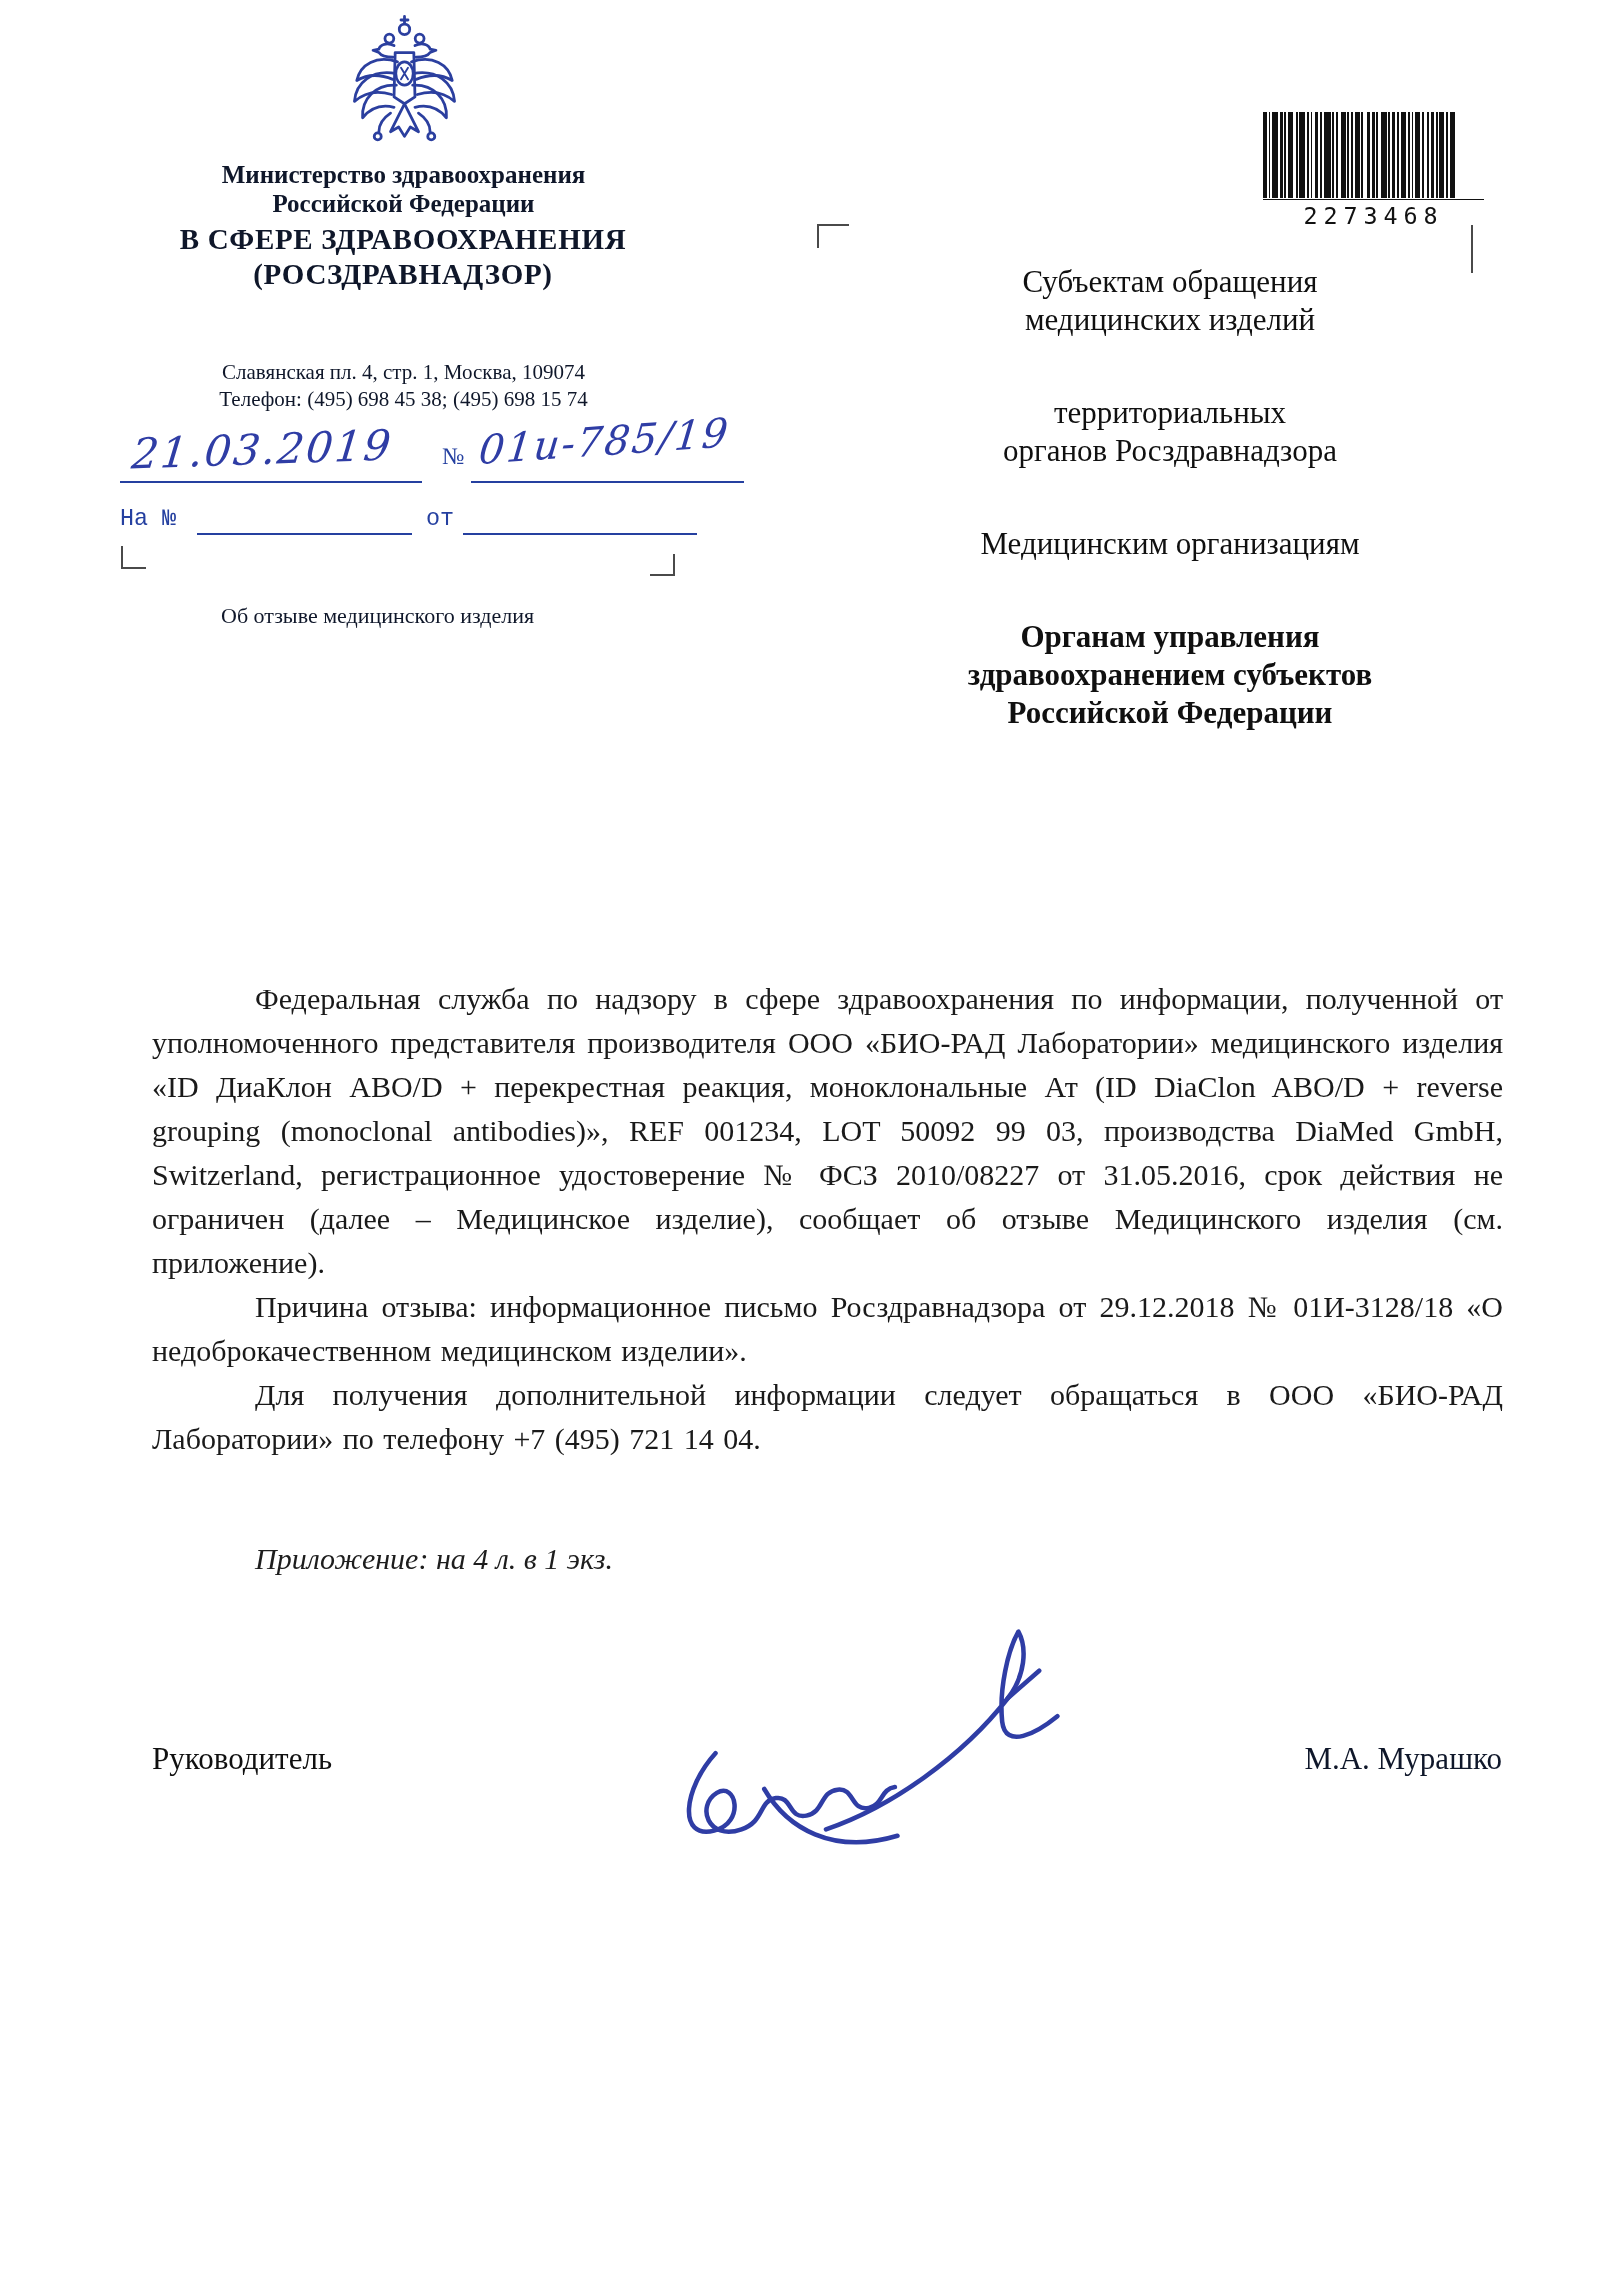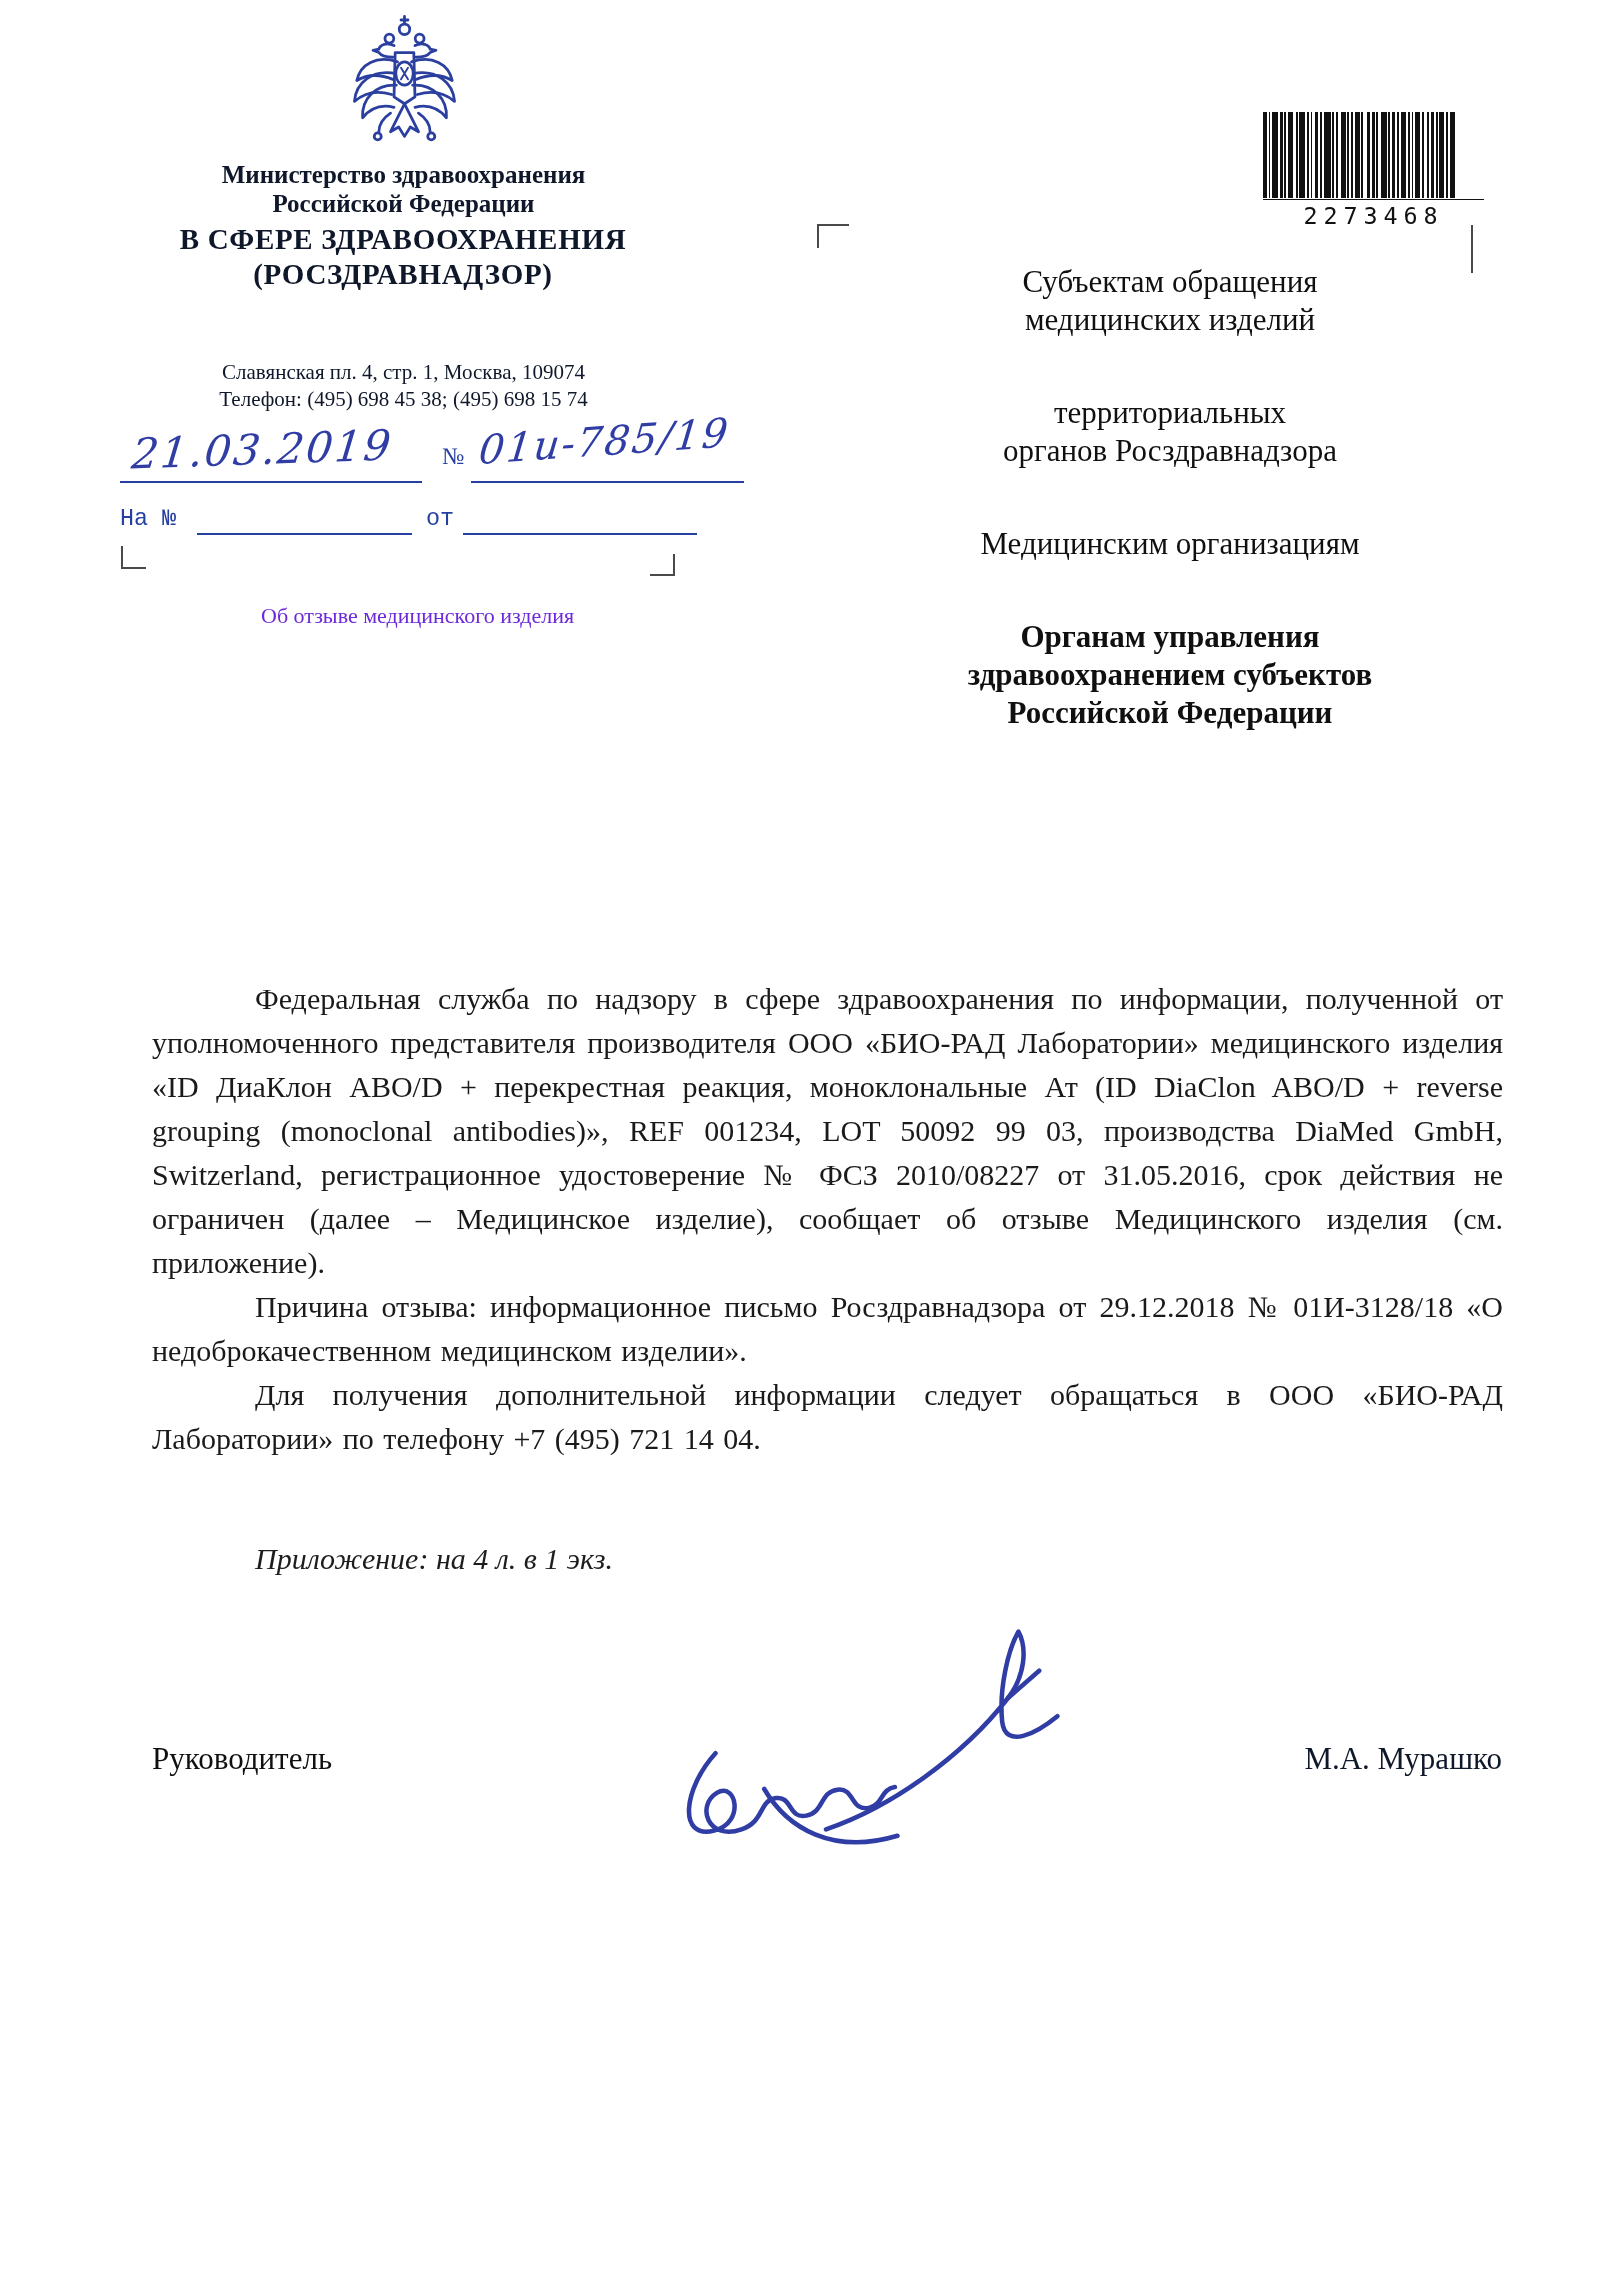--- a/index.html
+++ b/index.html
@@ -35,21 +35,21 @@
   #ref-ot{left:306px;}
   #rline1{left:77px;top:27px;width:215px;}
   #rline2{left:343px;top:27px;width:234px;}
   
   .mark{position:absolute;}
   #mark-addr{left:817px;top:224px;width:30px;height:22px;border-top:2px solid #4a4a4a;border-left:2px solid #4a4a4a;}
   #mark-bl{left:121px;top:546px;width:23.4px;height:21px;border-left:2px solid #4a4a4a;border-bottom:2px solid #4a4a4a;}
   #mark-br{left:650px;top:554px;width:23.4px;height:19.5px;border-right:2px solid #4a4a4a;border-bottom:2px solid #4a4a4a;}
   #tick-right{left:1471px;top:225px;width:0;height:48px;border-left:2px solid #4a4a4a;}
   
-  #subject{position:absolute;left:221px;top:603px;font-size:22px;color:#6d28d9;margin-left:40px;}
+  #subject{position:absolute;left:221px;top:603px;font-size:22px;color:#0f172a;}
   
   #recipients{position:absolute;left:858px;top:263px;width:624px;text-align:center;font-size:31px;line-height:38px;color:#101010;}
   .rcpt{margin:0 0 55px 0;}
   .rcpt:last-child{margin-bottom:0;font-weight:bold;}
   
   #barcode{position:absolute;left:1263px;top:112px;width:221px;}
   #barcode-bars{display:flex;height:86px;align-items:stretch;}
   #barcode-bars div{background:#111;}
   #barcode-number{font-family:"DejaVu Sans Mono",monospace;font-size:23.4px;letter-spacing:5.9px;text-align:center;color:#111;margin-top:1.3px;border-top:1.3px solid #111;padding-top:1.3px;}
   

